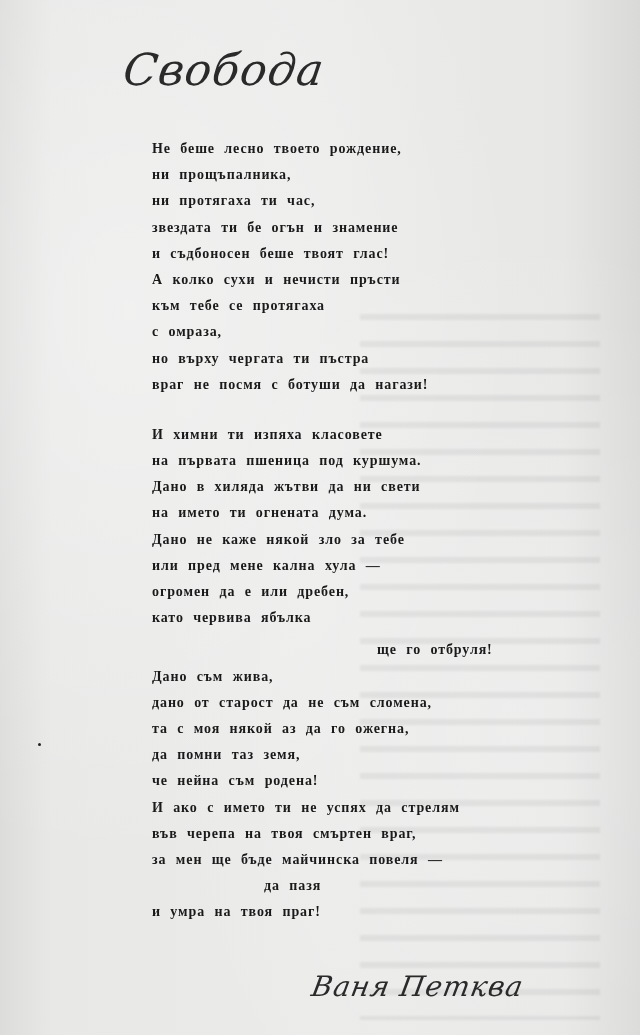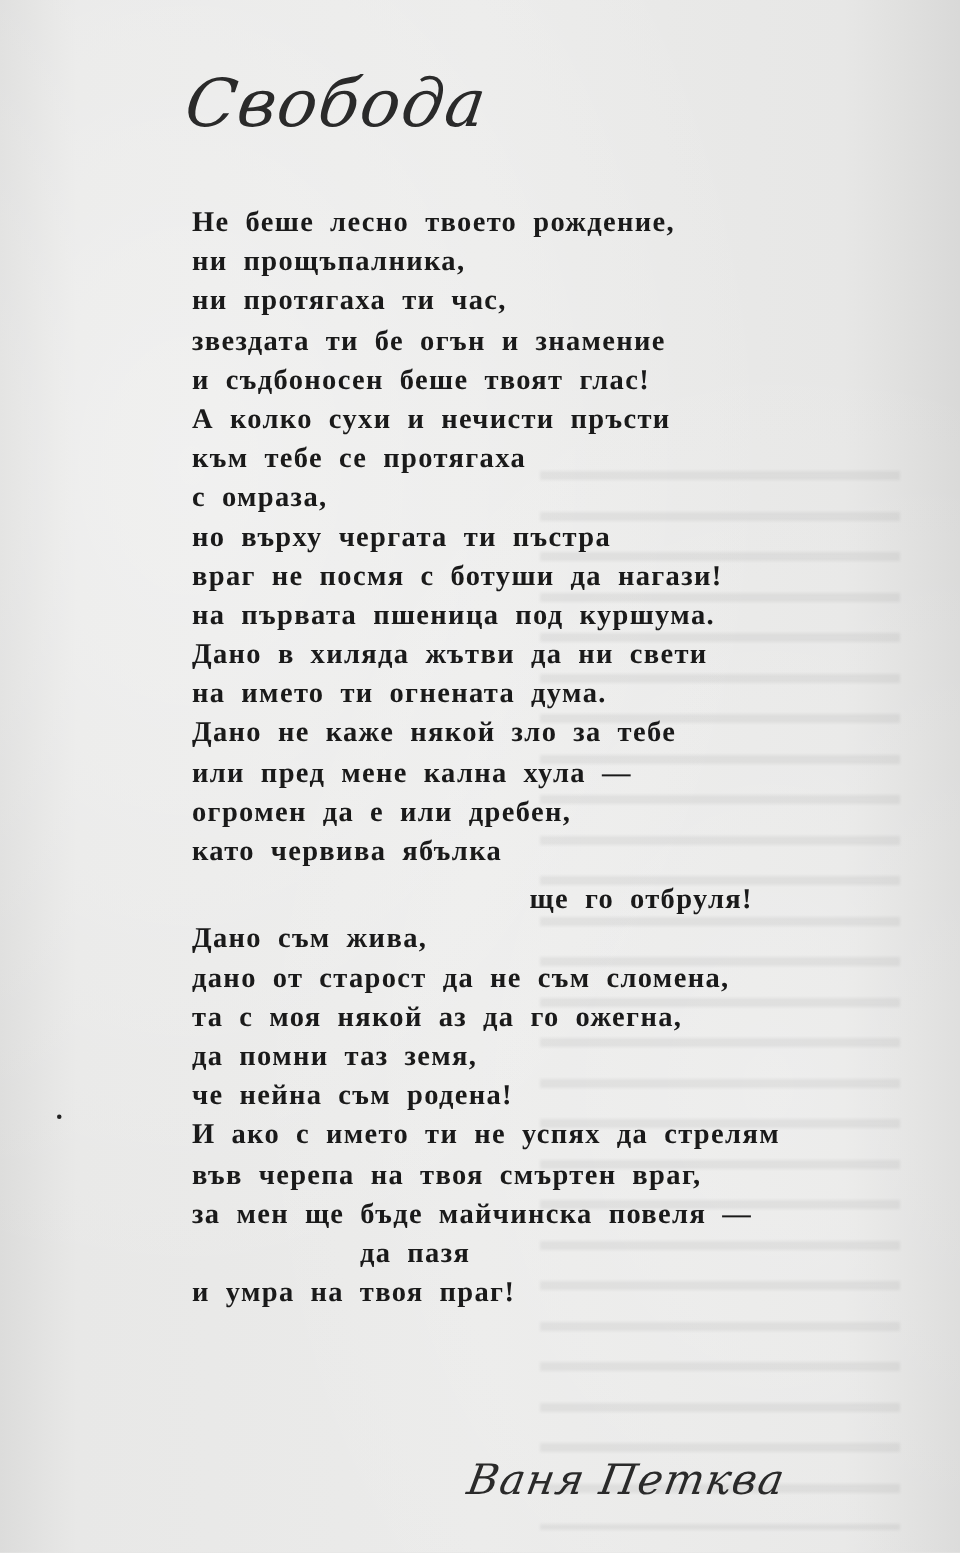--- a/index.html
+++ b/index.html
@@ -51,27 +51,28 @@
   }
   .poem {
     position: absolute;
     left: 128px;
     top: 136px;
     width: 440px;
   }
   .line {
     font-family: "Liberation Serif", "DejaVu Serif", serif;
     font-weight: bold;
-    font-size: 19px;
+    font-size: 14px;
     line-height: 26.2px;
     height: 26.2px;
     letter-spacing: 0.9px;
     word-spacing: 5px;
     white-space: nowrap;
     color: #1a1a1a;
+    margin-left: 24px;
   }
   .line.stanza-gap {
     margin-top: 24px;
   }
   .line.indent-far { padding-left: 225px; }
   .line.indent-mid { padding-left: 158px; }
   .line.indent-short { padding-left: 112px; }
   .signature {
     position: absolute;
     left: 312px;
@@ -107,20 +108,21 @@
     <div class="line">ни прощъпалника,</div>
     <div class="line">ни протягаха ти час,</div>
     <div class="line">звездата ти бе огън и  знамение</div>
     <div class="line">и съдбоносен беше твоят глас!</div>
     <div class="line">А колко сухи и нечисти пръсти</div>
     <div class="line">към тебе се протягаха</div>
     <div class="line">с омраза,</div>
     <div class="line">но върху чергата ти пъстра</div>
     <div class="line">враг не посмя с ботуши да нагази!</div>
 
+    <div class="line stanza-gap">И химни ти изпяха класовете</div>
     <div class="line">на първата пшеница под куршума.</div>
     <div class="line">Дано в хиляда жътви да ни свети</div>
     <div class="line">на името ти огнената дума.</div>
     <div class="line">Дано не каже някой зло за тебе</div>
     <div class="line">или пред мене кална хула —</div>
     <div class="line">огромен да е или дребен,</div>
     <div class="line">като червива ябълка</div>
     <div class="line indent-far" style="margin-top:6px;">ще го отбруля!</div>
     <div class="line">Дано съм жива,</div>
     <div class="line">дано от старост да не съм сломена,</div>

